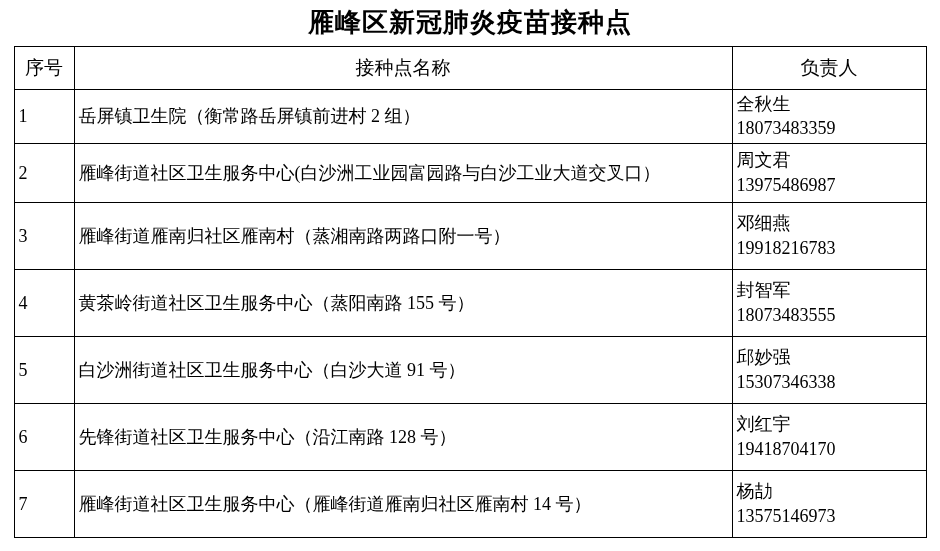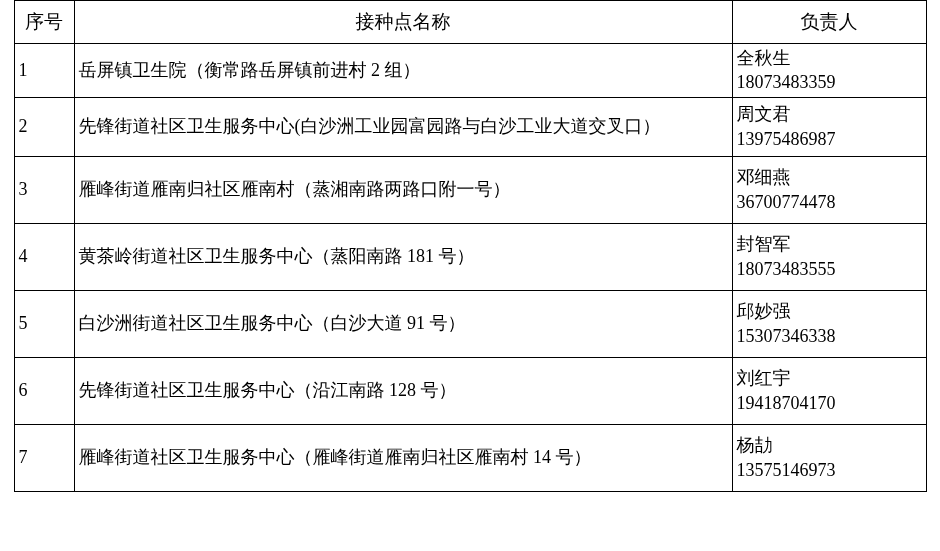--- a/index.html
+++ b/index.html
@@ -73,20 +73,21 @@
   }
   tr.row-h1 td { height: 46px; }
   tr.row-h2 td { height: 54px; }
   tr.row-h3 td { height: 62px; }
 </style>
 </head>
 <body>
 
 <div class="page">
 
+  <div class="doc-title">雁峰区新冠肺炎疫苗接种点</div>
 
   <table class="vaccine-table">
     <colgroup>
       <col class="col-index">
       <col class="col-name">
       <col class="col-head">
     </colgroup>
     <thead>
       <tr>
         <th>序号</th>
@@ -98,37 +99,37 @@
       <tr class="row-h1">
         <td class="cell-index">1</td>
         <td class="cell-name">岳屏镇卫生院（衡常路岳屏镇前进村 2 组）</td>
         <td class="cell-head">
           <span class="head-name">全秋生</span>
           <span class="head-phone">18073483359</span>
         </td>
       </tr>
       <tr class="row-h2">
         <td class="cell-index">2</td>
-        <td class="cell-name">先锋街道社区卫生服务中心(白沙洲工业园富园路与白沙工业大道交叉口）</td>
+        <td class="cell-name">雁峰街道社区卫生服务中心(白沙洲工业园富园路与白沙工业大道交叉口）</td>
         <td class="cell-head">
           <span class="head-name">周文君</span>
           <span class="head-phone">13975486987</span>
         </td>
       </tr>
       <tr class="row-h3">
         <td class="cell-index">3</td>
         <td class="cell-name">雁峰街道雁南归社区雁南村（蒸湘南路两路口附一号）</td>
         <td class="cell-head">
           <span class="head-name">邓细燕</span>
-          <span class="head-phone">36700774478</span>
+          <span class="head-phone">19918216783</span>
         </td>
       </tr>
       <tr class="row-h3">
         <td class="cell-index">4</td>
-        <td class="cell-name">黄茶岭街道社区卫生服务中心（蒸阳南路 181 号）</td>
+        <td class="cell-name">黄茶岭街道社区卫生服务中心（蒸阳南路 155 号）</td>
         <td class="cell-head">
           <span class="head-name">封智军</span>
           <span class="head-phone">18073483555</span>
         </td>
       </tr>
       <tr class="row-h3">
         <td class="cell-index">5</td>
         <td class="cell-name">白沙洲街道社区卫生服务中心（白沙大道 91 号）</td>
         <td class="cell-head">
           <span class="head-name">邱妙强</span>

